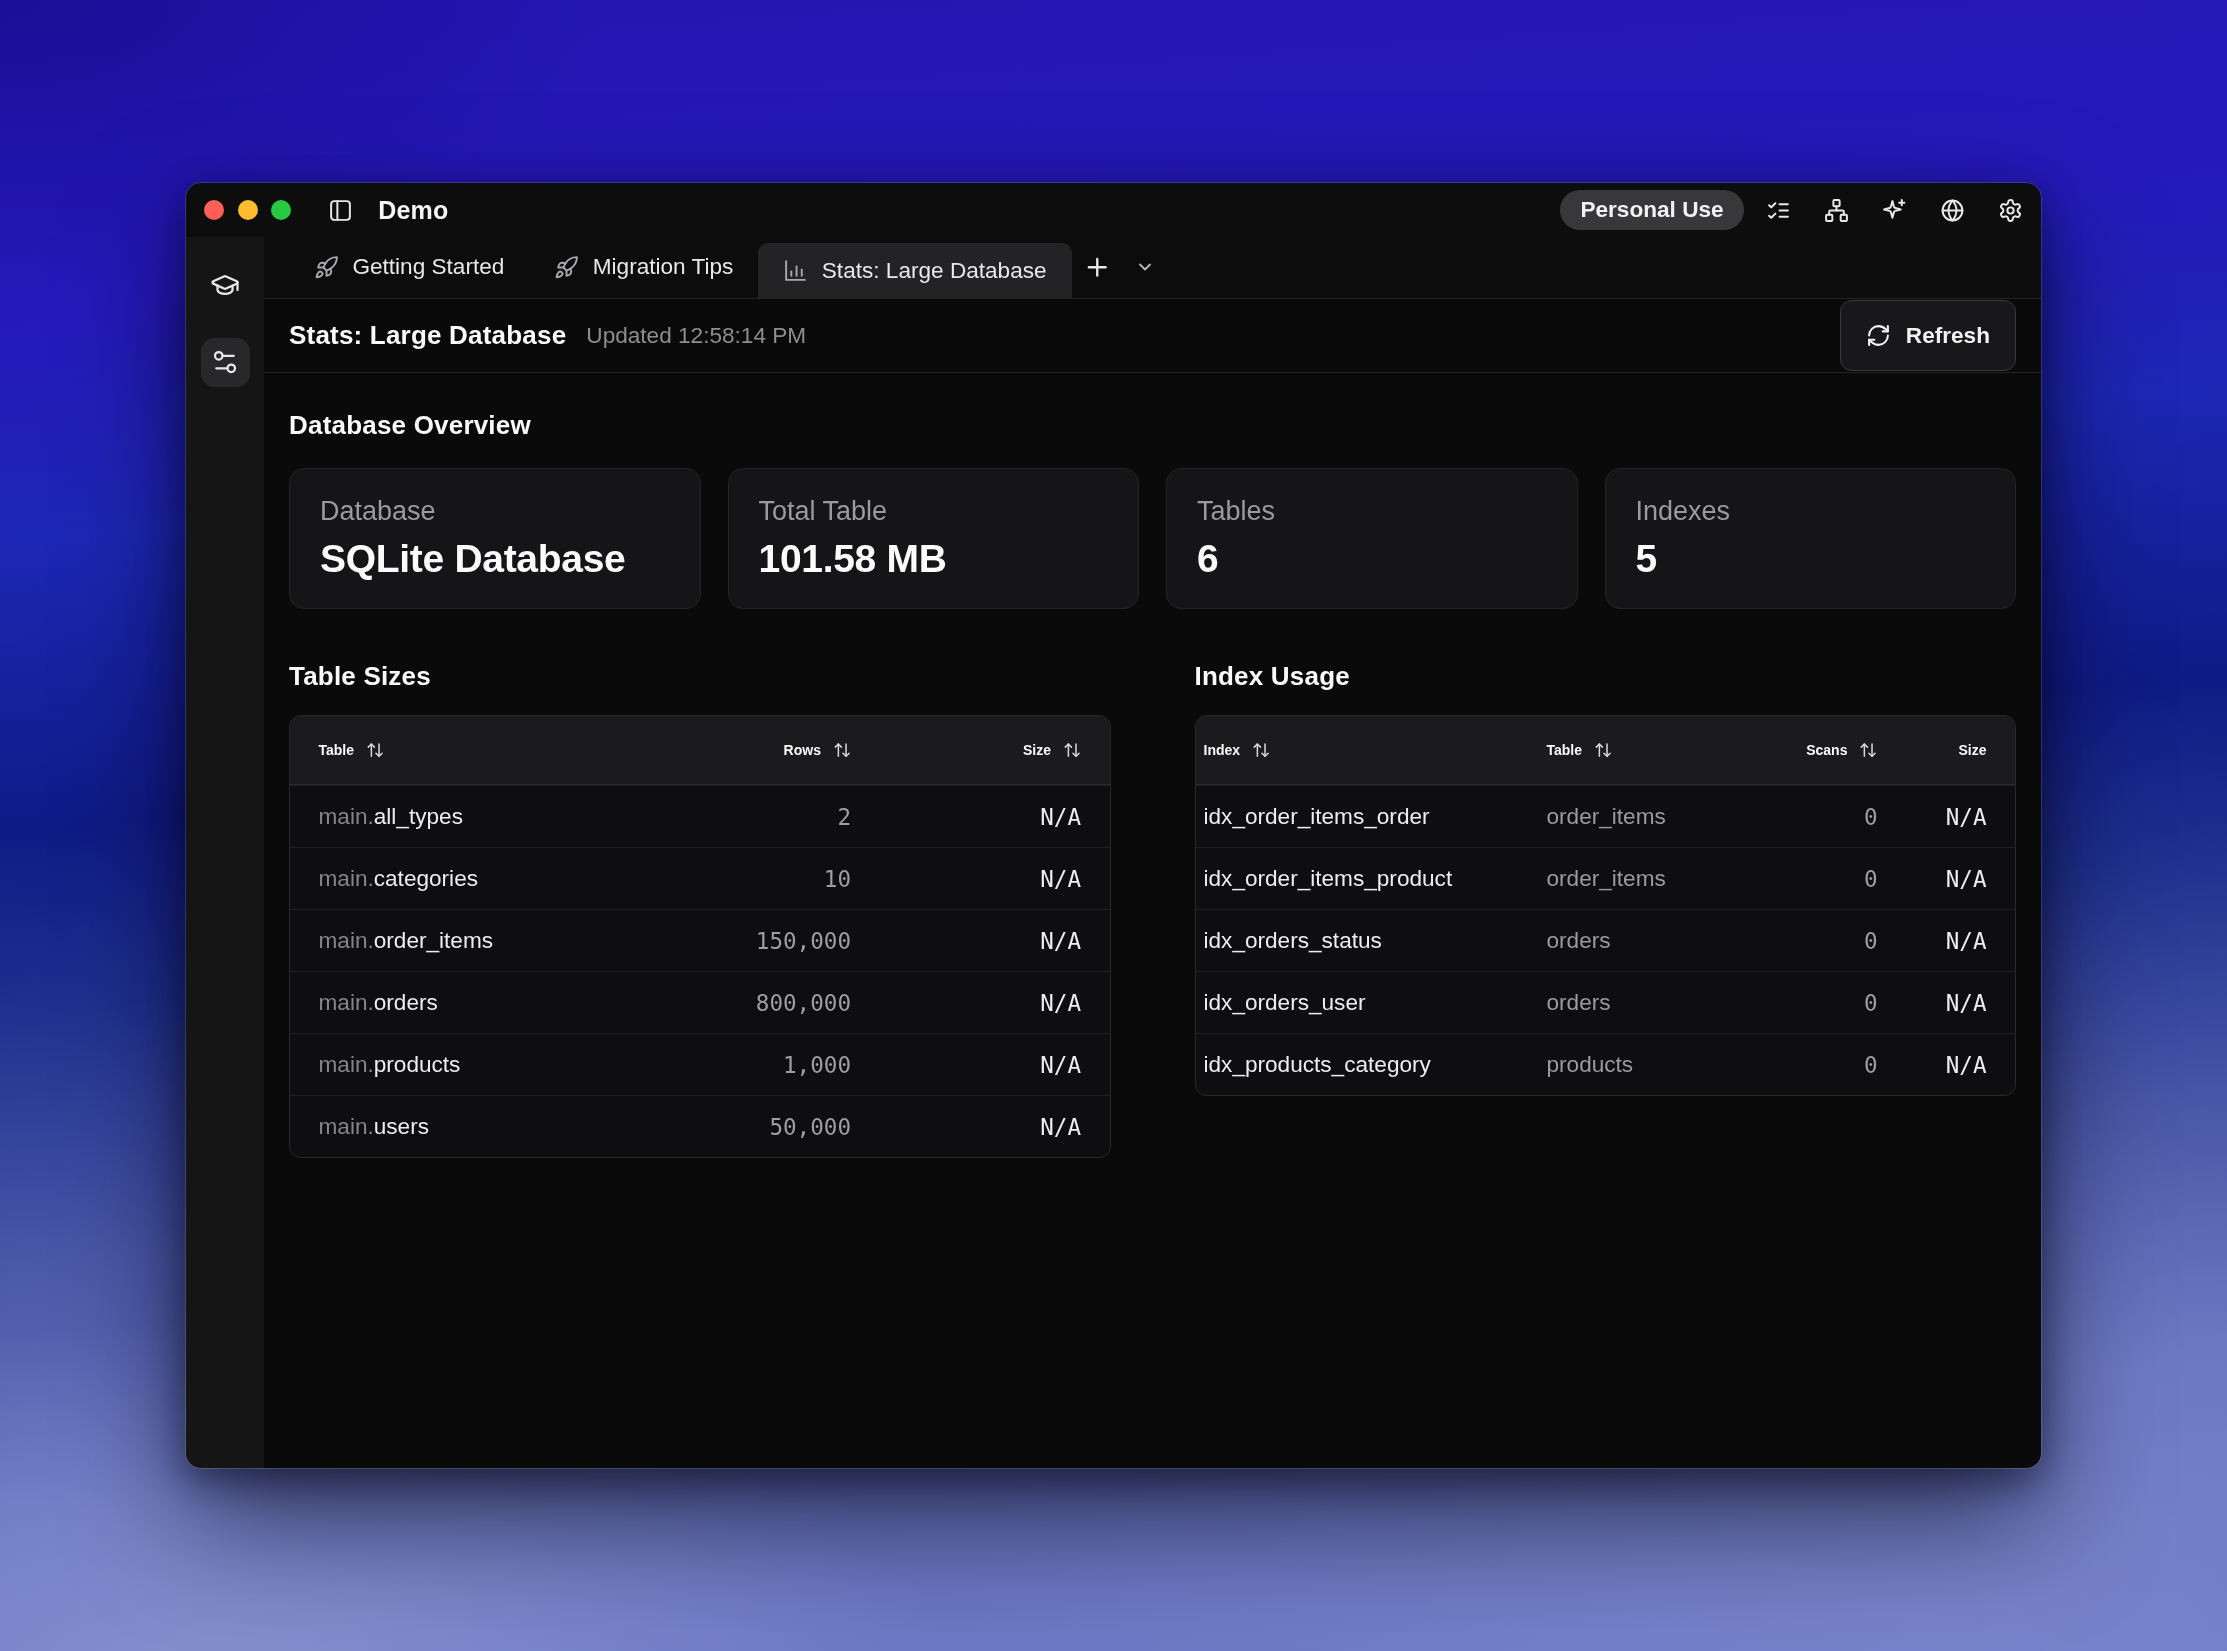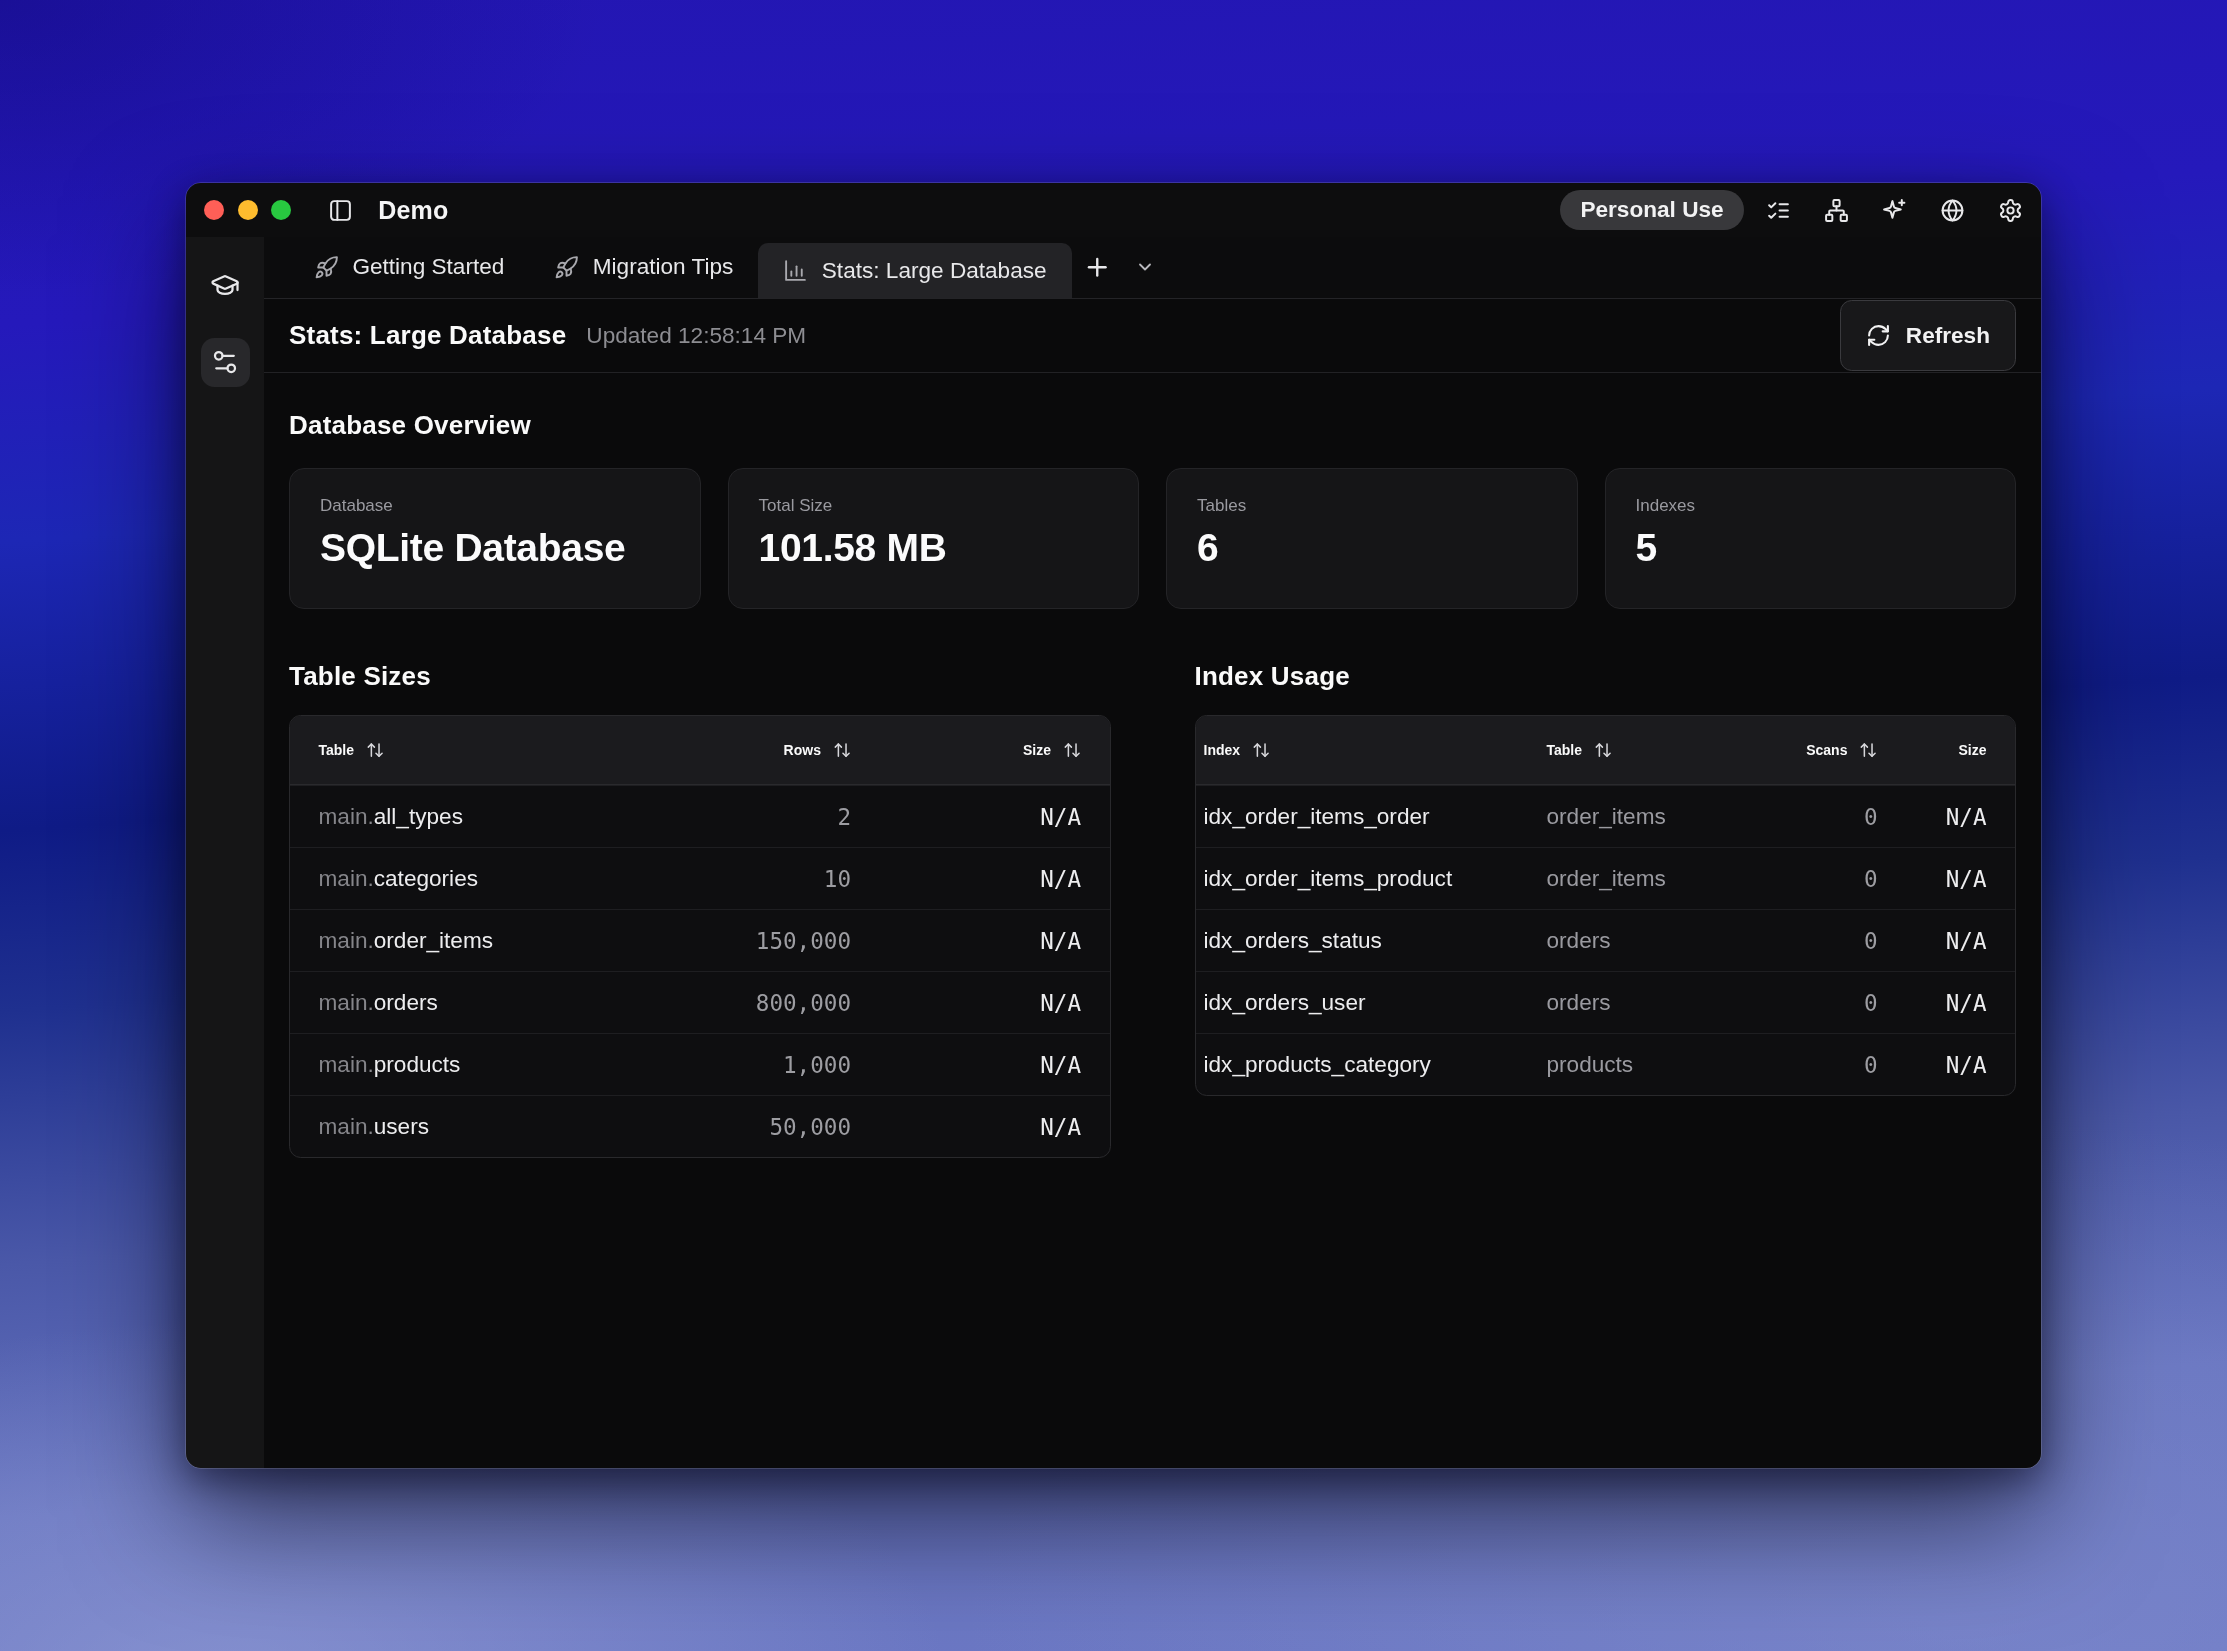--- a/index.html
+++ b/index.html
@@ -51,21 +51,21 @@
   .ph-title { font-size:26px; font-weight:700; color:#fafafa; letter-spacing:0.2px; }
   .ph-updated { margin-left:20px; font-size:22.6px; color:#8d8d92; }
   .ph-spacer { flex:1; }
   .refresh-btn { height:71px; border-radius:11.7px; border:0.8px solid #3a3a3e; background:#18181a; color:#f2f2f3; display:flex; align-items:center; gap:15px; padding:0 25px; font-size:22.6px; font-weight:600; font-family:inherit; }
   .refresh-btn svg { width:25px; height:25px; stroke:#f2f2f3; stroke-width:2; fill:none; stroke-linecap:round; stroke-linejoin:round; }
   
   .content { flex:1; padding:37px 25px 0 25px; overflow:hidden; }
   .section-h { font-size:26px; font-weight:700; color:#fafafa; letter-spacing:0.2px; }
   .cards { margin-top:27px; display:grid; grid-template-columns:repeat(4,1fr); gap:27px; }
   .card { height:141px; background:#151517; border:0.8px solid #242427; border-radius:15px; padding:27px 30px; }
-  .card-label { font-size:17px; color:#9a9aa0; }
+  .card-label { font-size:27px; color:#9a9aa0; }
   .card-value { margin-top:10px; font-size:39px; font-weight:700; color:#fbfbfc; letter-spacing:-0.3px; }
   .tables-wrap { margin-top:52px; display:grid; grid-template-columns:1fr 1fr; gap:84px; }
   .tbl-section .section-h { margin-bottom:23.4px; }
   .tbl { border:0.8px solid #29292c; border-radius:11.7px; overflow:hidden; background:#0e0e10; }
   .thead { background:#1b1b1e; border-bottom:0.8px solid #2a2a2d; height:69px; align-items:center; padding:0 28.5px; font-size:14px; font-weight:700; color:#fafafa; }
   .tr { height:62px; align-items:center; padding:0 28.5px; border-top:0.8px solid #1e1e21; font-size:22.6px; }
   .tr:first-of-type { border-top:none; }
   .ts-grid { display:grid; grid-template-columns:1fr 209px 230px; }
   .iu-grid { display:grid; grid-template-columns:343px 1fr 151px 109px;padding-left:8px; }
   .th { display:flex; align-items:center; gap:11.7px; }
@@ -221,21 +221,21 @@
 
       <div class="content">
         <div class="section-h">Database Overview</div>
 
         <div class="cards">
           <div class="card">
             <div class="card-label">Database</div>
             <div class="card-value">SQLite Database</div>
           </div>
           <div class="card">
-            <div class="card-label">Total Size</div>
+            <div class="card-label">Total Table</div>
             <div class="card-value">101.58 MB</div>
           </div>
           <div class="card">
             <div class="card-label">Tables</div>
             <div class="card-value">6</div>
           </div>
           <div class="card">
             <div class="card-label">Indexes</div>
             <div class="card-value">5</div>
           </div>

